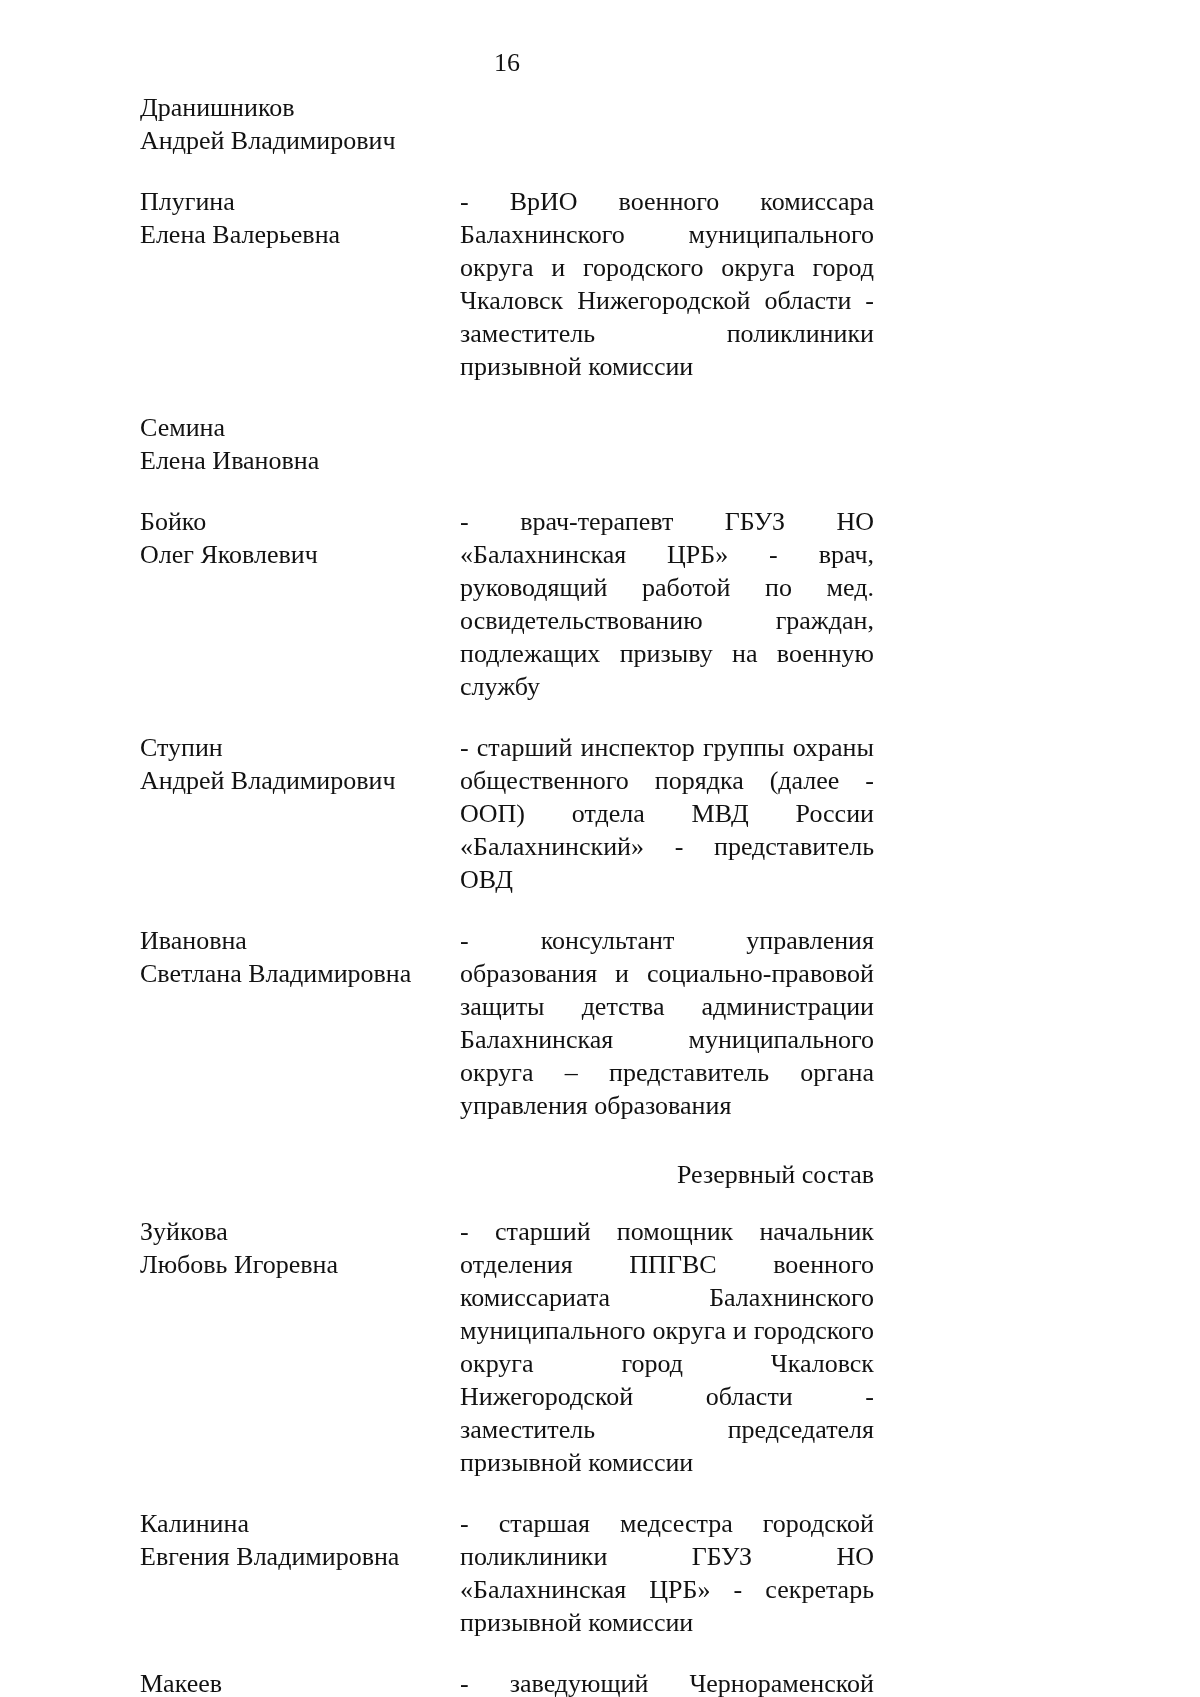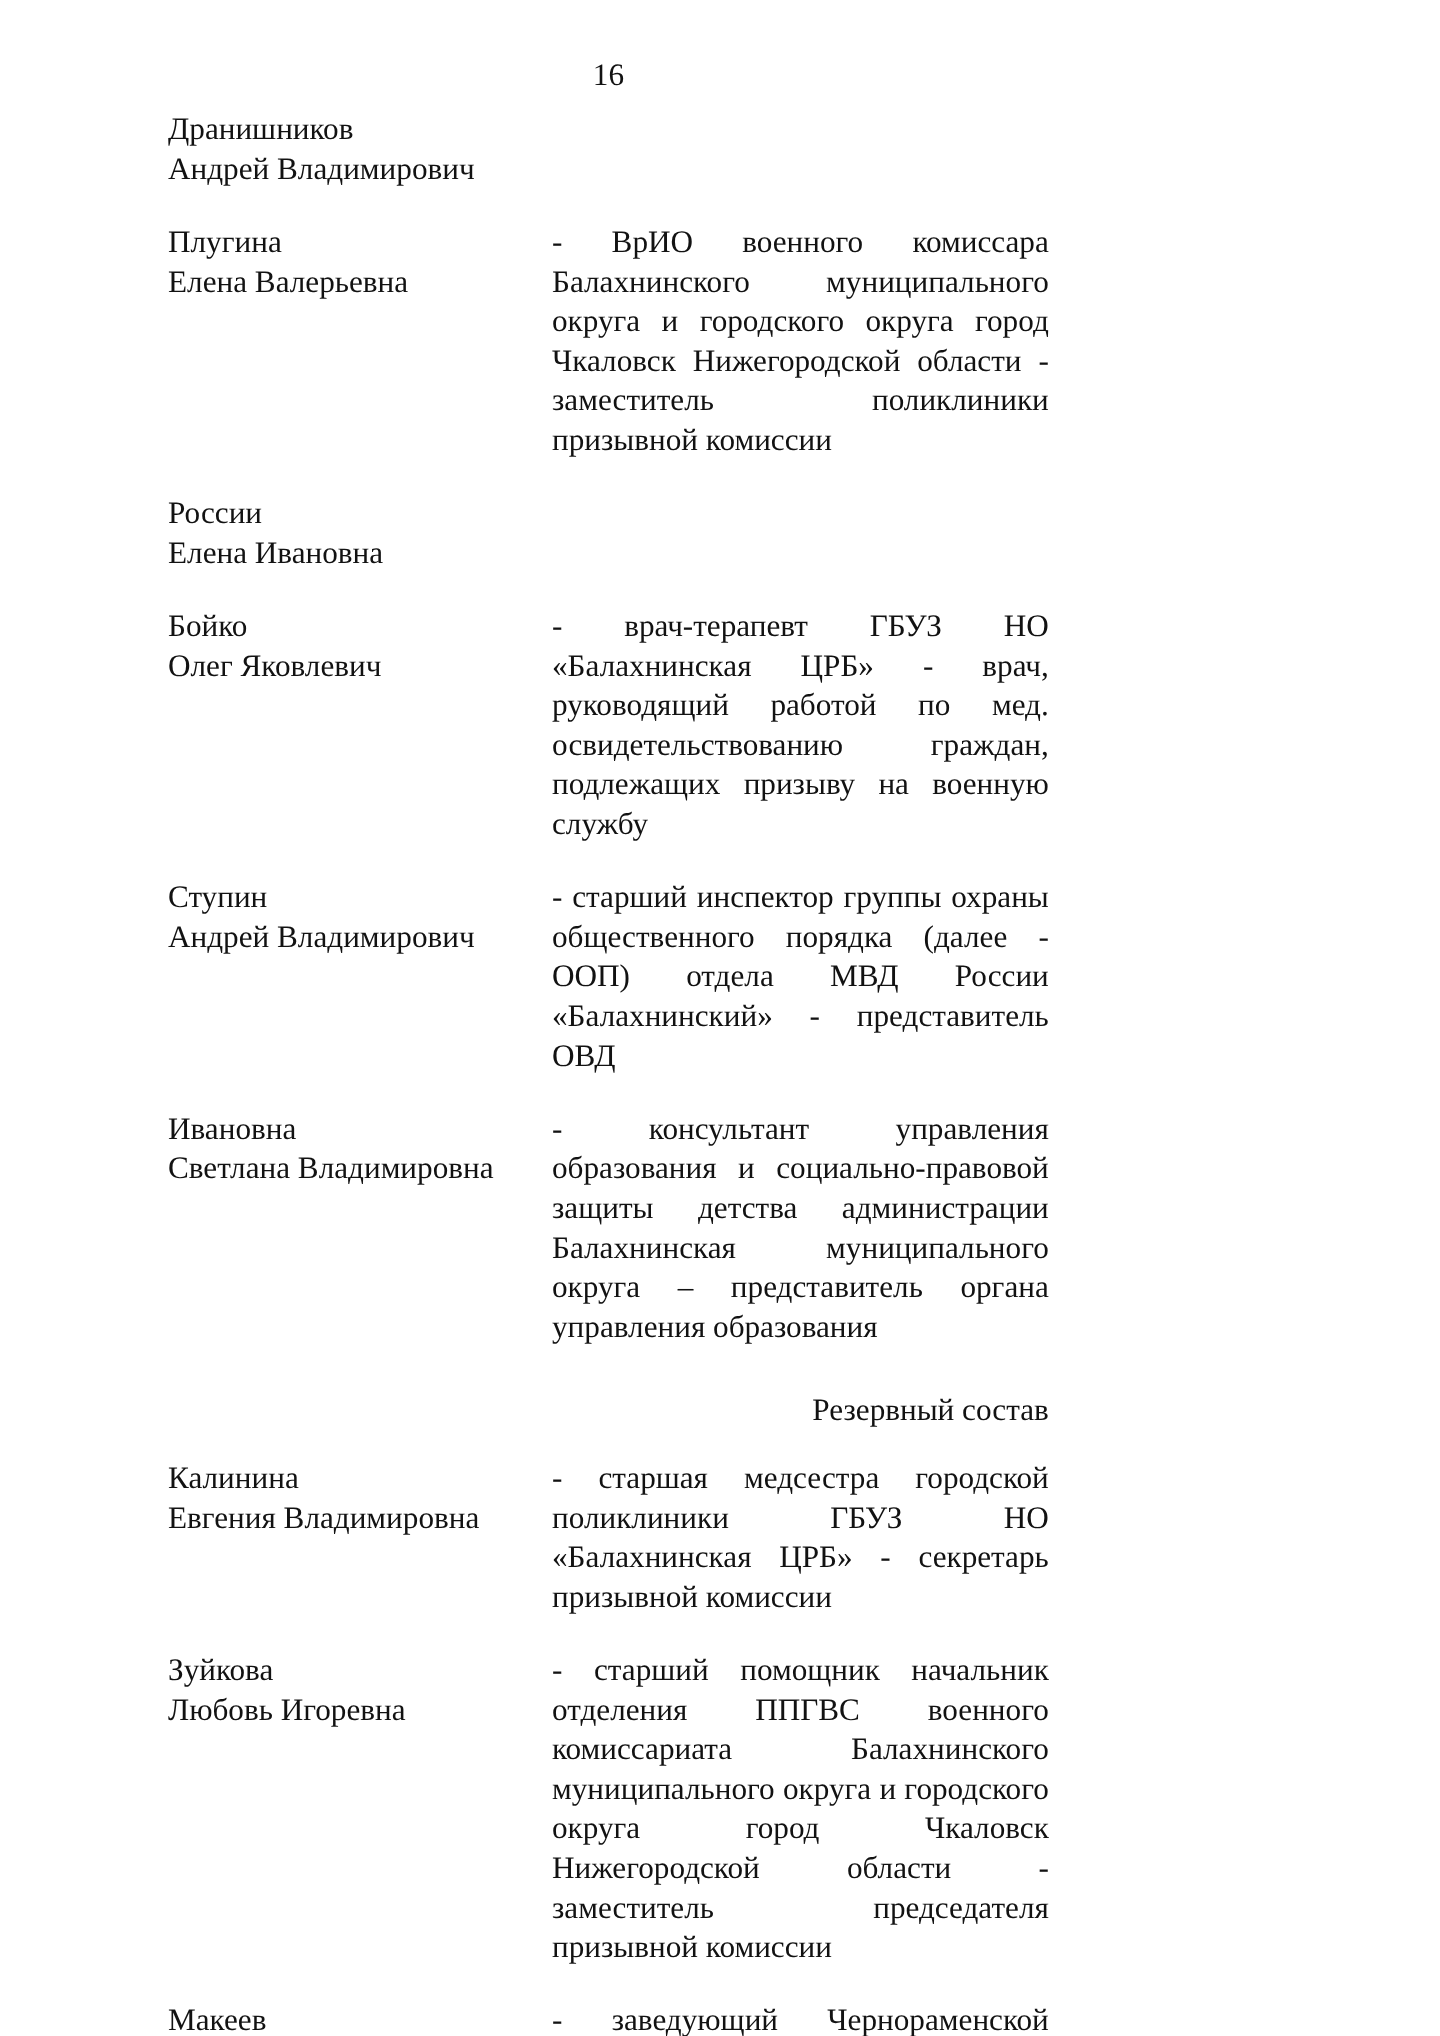--- a/index.html
+++ b/index.html
@@ -53,21 +53,21 @@
 Андрей Владимирович</div>
   </div>
 
   <div class="member-row">
     <div class="member-name">Плугина
 Елена Валерьевна</div>
     <div class="member-role">- ВрИО военного комиссара Балахнинского муниципального округа и городского округа город Чкаловск Нижегородской области - заместитель поликлиники призывной комиссии</div>
   </div>
 
   <div class="member-row">
-    <div class="member-name">России
+    <div class="member-name">Семина
 Елена Ивановна</div>
   </div>
 
   <div class="member-row">
     <div class="member-name">Бойко
 Олег Яковлевич</div>
     <div class="member-role">- врач-терапевт ГБУЗ НО «Балахнинская ЦРБ» - врач, руководящий работой по мед. освидетельствованию граждан, подлежащих призыву на военную службу</div>
   </div>
 
   <div class="member-row">
@@ -79,29 +79,29 @@
   <div class="member-row">
     <div class="member-name">Ивановна
 Светлана Владимировна</div>
     <div class="member-role">- консультант управления образования и социально-правовой защиты детства администрации Балахнинская муниципального округа – представитель органа управления образования</div>
   </div>
 
   <div class="section-header">Резервный состав</div>
 
 
   <div class="member-row">
+    <div class="member-name">Зуйкова
+Любовь Игоревна</div>
+    <div class="member-role">- старший помощник начальник отделения ППГВС военного комиссариата Балахнинского муниципального округа и городского округа город Чкаловск Нижегородской области - заместитель председателя призывной комиссии</div>
+  </div>
+
+  <div class="member-row">
     <div class="member-name">Калинина
 Евгения Владимировна</div>
     <div class="member-role">- старшая медсестра городской поликлиники ГБУЗ НО «Балахнинская ЦРБ» - секретарь призывной комиссии</div>
-  </div>
-
-  <div class="member-row">
-    <div class="member-name">Зуйкова
-Любовь Игоревна</div>
-    <div class="member-role">- старший помощник начальник отделения ППГВС военного комиссариата Балахнинского муниципального округа и городского округа город Чкаловск Нижегородской области - заместитель председателя призывной комиссии</div>
   </div>
 
   <div class="member-row">
     <div class="member-name">Макеев
 Андрей Николаевич</div>
     <div class="member-role">- заведующий Чернораменской поликлиникой ГБУЗ НО «Балахнинская ЦРБ» - врач, руководящий работой по мед.</div>
   </div>
 
 </div>
 

